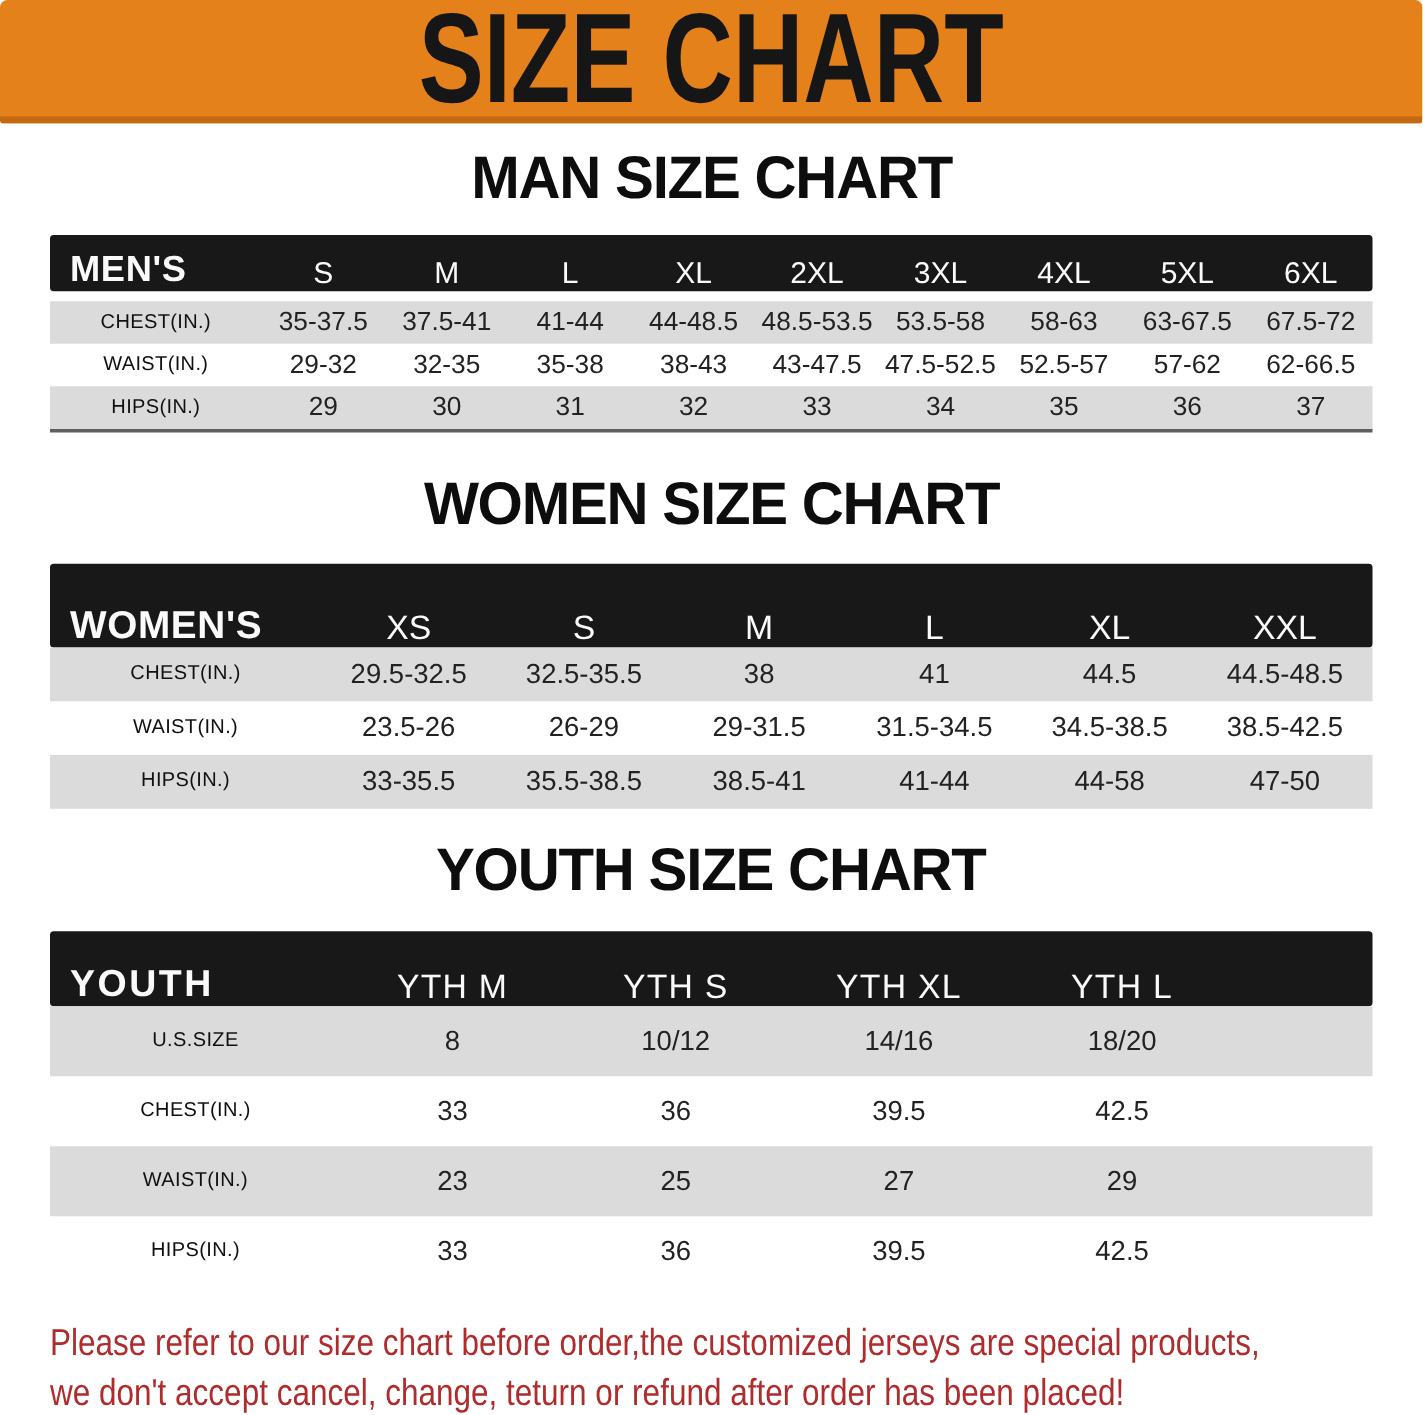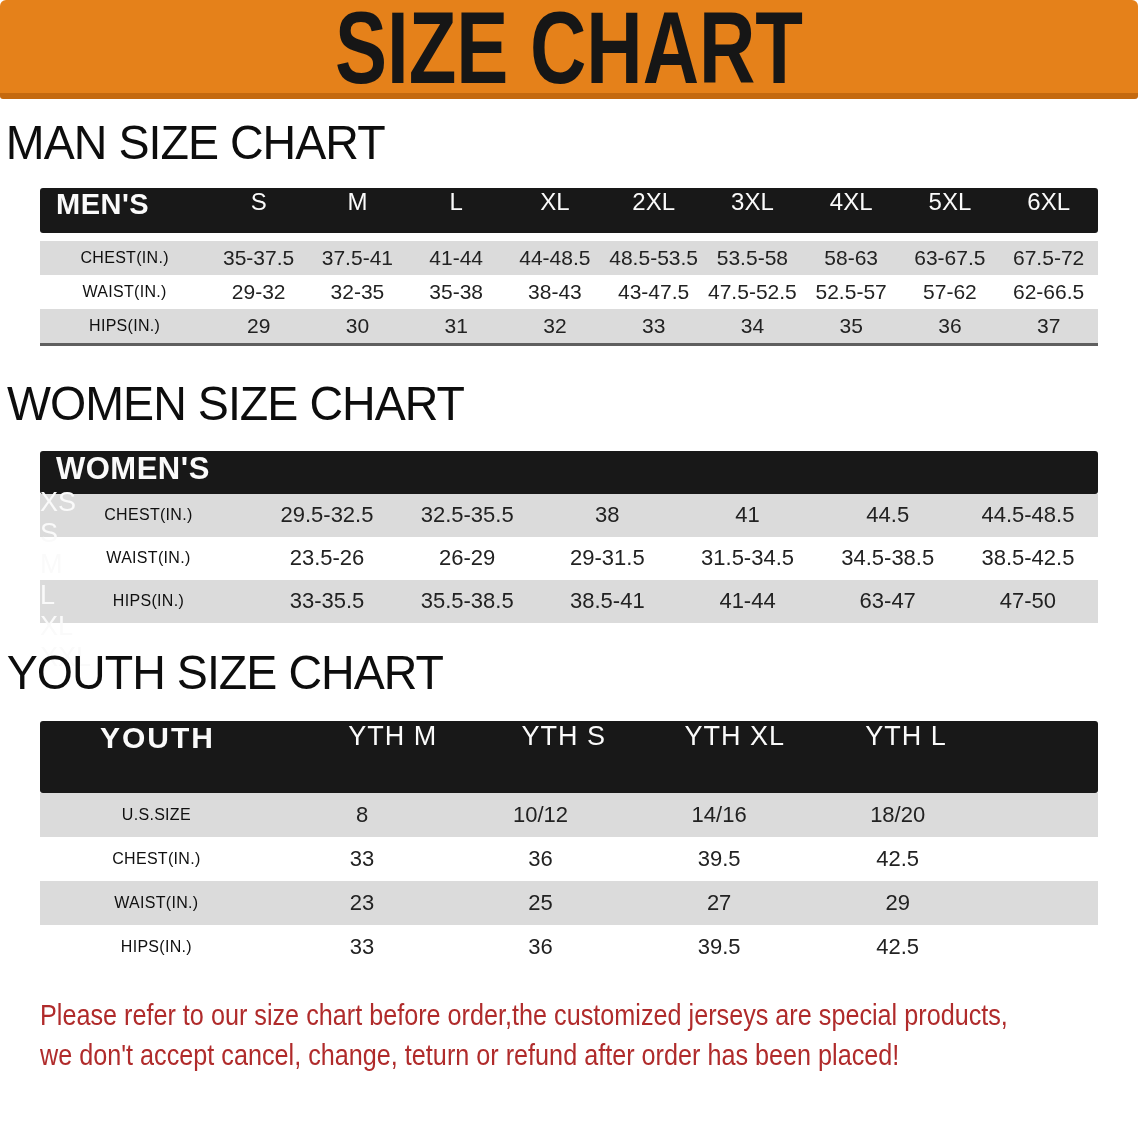--- a/index.html
+++ b/index.html
@@ -21,62 +21,62 @@
     border-bottom:6px solid var(--orange-dark);
     border-radius:6px 6px 3px 3px;
     display:flex;align-items:center;justify-content:center;
   }
   .banner-title{
     font-size:100px;font-weight:bold;color:#161616;line-height:1;
     transform:scale(0.78,1.02);white-space:nowrap;
   }
   
   .section-heading{
-    margin:0;text-align:left;font-weight:normal;color:#0d0d0d;
+    margin:0;text-align:center;font-weight:bold;color:#0d0d0d;
     font-size:48px;line-height:1.1;letter-spacing:-1px;
   }
   .cond{display:inline-block;transform:scaleX(0.97);white-space:nowrap;}
   #sec-men .section-heading{margin-top:18px;}
   #sec-women .section-heading{margin-top:32px;}
   #sec-youth .section-heading{margin-top:24px;}
   
   .size-table{width:1058px;margin:0 auto;}
   #sec-men   .size-table{margin-top:18px;}
   #sec-women .size-table{margin-top:20px;}
   #sec-youth .size-table{margin-top:22px;}
   .thead{
-    display:flex;align-items:flex-start;background:var(--black);
+    display:flex;align-items:flex-end;background:var(--black);
     color:#fafafa;border-radius:3px;
   }
   .label-cell{flex:none;}
   .thead .label-cell{font-weight:bold;padding-left:16px;}
   .trow{display:flex;align-items:center;color:#222;}
   .trow:nth-child(odd){background:var(--gray);}
   .trow .label-cell{text-align:center;font-size:16px;color:#101010;letter-spacing:0.3px;}
   .col{flex:1;text-align:center;}
   .spacer{flex:none;}
   
   .men .label-cell{width:16%;}
   .men .thead{height:45px;margin-bottom:8px;}
   .men .thead .label-cell{font-size:29px;letter-spacing:0.5px;}
   .men .thead .col{font-size:24px;}
   .men .trow{height:34px;font-size:21px;}
   .men .tbody{border-bottom:3px solid #5f5f5f;}
   
   .women .label-cell{width:20.5%;}
-  .women .thead{height:43px;flex-direction:column;}
+  .women .thead{height:67px;}
   .women .thead .label-cell{font-size:31px;letter-spacing:0.5px;}
   .women .thead .col{font-size:27px;}
   .women .trow{height:43px;font-size:22px;}
   
   .youth .label-cell{width:22%;}
-  .youth .thead{height:72px;padding-left:44px;}
+  .youth .thead{height:60px;}
   .youth .thead .label-cell{font-size:30px;letter-spacing:2px;}
   .youth .thead .col{font-size:27px;letter-spacing:1px;}
-  .youth .trow{height:44px;font-size:22px;}
+  .youth .trow{height:56px;font-size:22px;}
   .youth .spacer{width:10.5%;}
   
   .disclaimer{margin:26px 0 0 40px;color:var(--red);}
   .disclaimer-line{
     font-size:30px;line-height:1.33;white-space:nowrap;
     transform:scaleX(0.84);transform-origin:left center;
   }
 </style>
 </head>
 <body>
@@ -175,21 +175,21 @@
           <div class="col">31.5-34.5</div>
           <div class="col">34.5-38.5</div>
           <div class="col">38.5-42.5</div>
         </div>
         <div class="trow">
           <div class="label-cell">HIPS(IN.)</div>
           <div class="col">33-35.5</div>
           <div class="col">35.5-38.5</div>
           <div class="col">38.5-41</div>
           <div class="col">41-44</div>
-          <div class="col">63-47</div>
+          <div class="col">44-58</div>
           <div class="col">47-50</div>
         </div>
       </div>
     </div>
 </section>
 
 <section id="sec-youth">
   <h2 class="section-heading">
     <span class="cond">YOUTH SIZE CHART</span>
   </h2>

